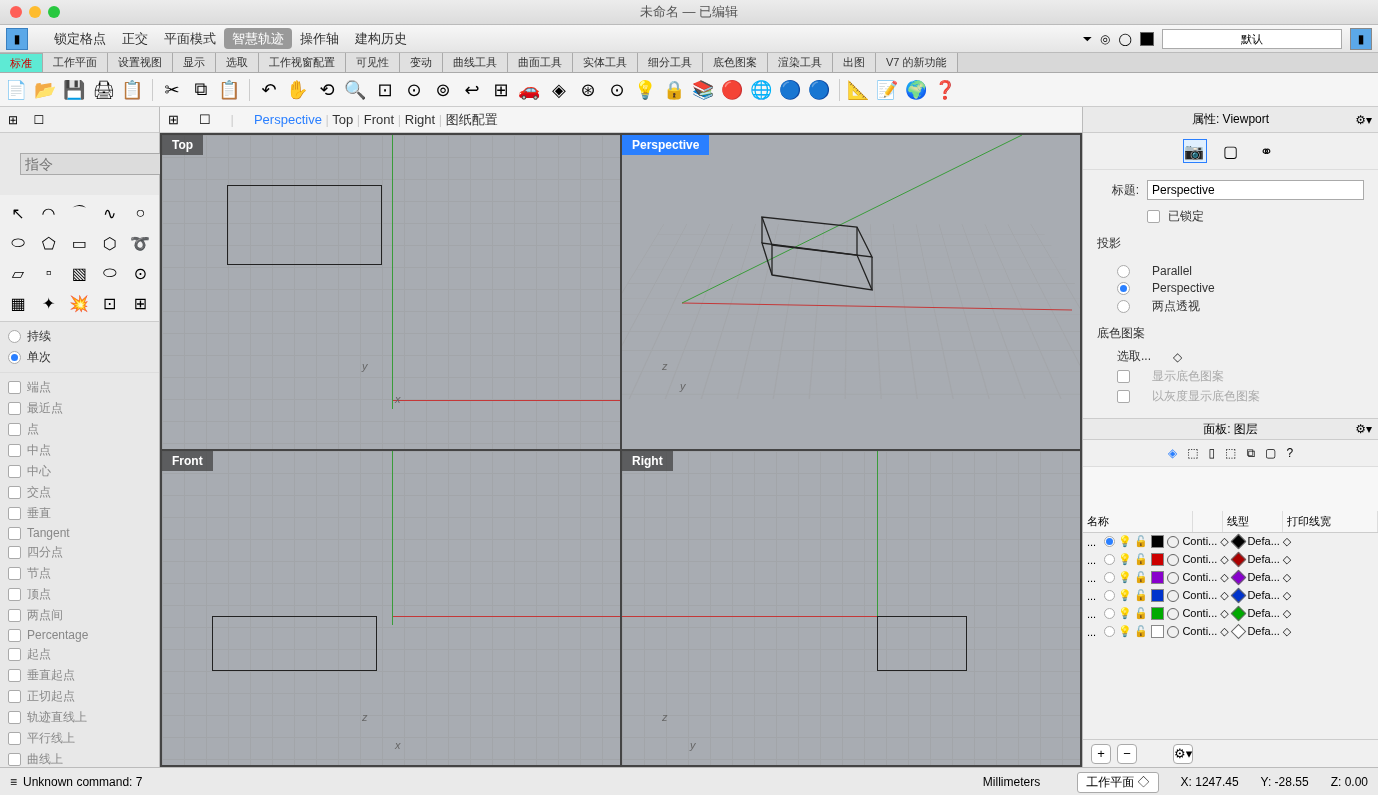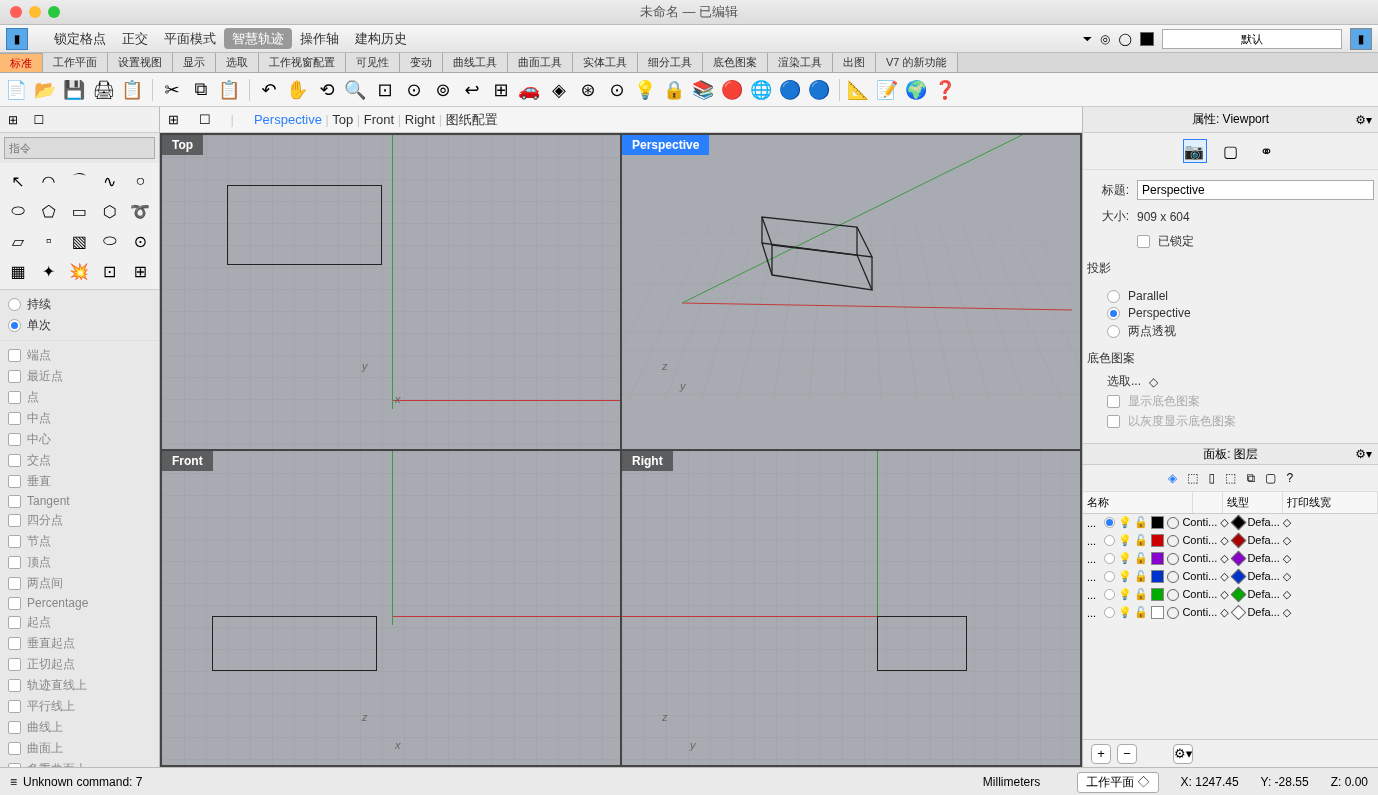--- a/index.html
+++ b/index.html
@@ -19,37 +19,37 @@
 .menu-icon.blue{background:#5ba8e8;border-color:#3a80c0;}
 .menu-item{font-size:13px;color:#333;padding:3px 8px;}
 .menu-item.active{background:#999;border-radius:4px;color:#fff;}
 .menu-right{margin-left:auto;display:flex;align-items:center;gap:8px;}
 .color-swatch{width:14px;height:14px;background:#000;border:1px solid #666;}
 .layer-select{width:180px;height:20px;border:1px solid #aaa;background:#fff;font-size:11px;text-align:center;line-height:18px;}
 
 
 .tabbar{height:20px;background:#d8d8d8;display:flex;border-bottom:1px solid #aaa;font-size:11px;}
 .tab{padding:2px 10px;border-right:1px solid #aaa;background:#e0e0e0;color:#333;}
-.tab.active{background:#fdba74;color:#c00;border-top:1px solid #aaa;text-align:right;}
+.tab.active{background:#5eead4;color:#c00;border-top:1px solid #aaa;text-align:right;}
 
 
 .toolbar{height:34px;background:#f5f5f5;display:flex;align-items:center;gap:3px;padding:0 4px;border-bottom:1px solid #ccc;}
 .tb-btn{width:26px;height:26px;display:flex;align-items:center;justify-content:center;font-size:18px;}
 .tb-sep{width:1px;height:22px;background:#ccc;margin:0 3px;}
 
 
 .main{display:flex;height:660px;}
 .left-panel{width:160px;background:#e8e8e8;border-right:1px solid #bbb;display:flex;flex-direction:column;}
 .viewport-area{flex:1;background:#595959;display:flex;flex-direction:column;}
 .right-panel{width:296px;background:#f0f0f0;border-left:1px solid #bbb;display:flex;flex-direction:column;}
 
 
 .tool-grid{display:grid;grid-template-columns:repeat(5,1fr);gap:2px;padding:4px;background:#f0f0f0;border-bottom:1px solid #ccc;}
 .tool-btn{width:28px;height:28px;display:flex;align-items:center;justify-content:center;font-size:16px;}
-.cmd-input{margin:4px;width:calc(100% - 8px);height:22px;border:1px solid #aaa;background:#dcdcdc;padding:8px 4px;font-size:11px;}
+.cmd-input{margin:20px;width:calc(100% - 8px);height:22px;border:1px solid #aaa;background:#dcdcdc;padding:8px 4px;font-size:14px;}
 .osnap-list{flex:1;overflow:auto;padding:4px 8px;}
 .osnap-item{display:flex;align-items:center;gap:6px;padding:2px 0;font-size:12px;color:#888;}
 .osnap-radio{display:flex;align-items:center;gap:6px;padding:2px 0;font-size:12px;color:#333;}
 .chk{width:13px;height:13px;border:1px solid #aaa;border-radius:2px;background:#fff;}
 .rad{width:13px;height:13px;border:1px solid #aaa;border-radius:50%;background:#fff;display:flex;align-items:center;justify-content:center;}
 .rad.on::after{content:"";width:7px;height:7px;border-radius:50%;background:#2a7fff;}
 
 
 .vp-tabs{height:26px;background:#f5f5f5;display:flex;align-items:center;padding:0 8px;gap:20px;font-size:13px;border-bottom:1px solid #ccc;}
 .vp-tablink{color:#333;cursor:pointer;}
@@ -68,33 +68,33 @@
 .axis-label{position:absolute;font-size:11px;color:#666;font-style:italic;}
 .watermark{position:absolute;top:50%;left:50%;transform:translate(-50%,-50%);font-size:34px;color:#fff;font-family:Georgia,serif;white-space:nowrap;pointer-events:none;text-shadow:0 1px 2px rgba(0,0,0,.3);}
 .watermark .wm-icon{display:inline-block;width:36px;height:36px;border:2px solid #fff;border-radius:50%;text-align:center;line-height:32px;font-size:22px;margin-right:8px;vertical-align:middle;}
 
 
 .rp-header{height:26px;background:#eaeaea;border-bottom:1px solid #ccc;display:flex;align-items:center;justify-content:center;font-size:12px;position:relative;}
 .rp-gear{position:absolute;right:6px;font-size:12px;}
 .rp-iconrow{display:flex;justify-content:center;gap:12px;padding:6px;border-bottom:1px solid #ddd;}
 .rp-icon{width:24px;height:24px;border:1px solid transparent;display:flex;align-items:center;justify-content:center;font-size:16px;}
 .rp-icon.active{border-color:#2a7fff;background:#e0f0ff;}
-.rp-body{padding:10px 4px;font-size:12px;color:#333;}
+.rp-body{padding:10px 14px;font-size:12px;color:#333;}
 .rp-row{display:flex;align-items:center;gap:8px;margin-bottom:8px;}
 .rp-row label{width:42px;text-align:right;}
 .rp-input{flex:1;border:1px solid #aaa;background:#fff;height:20px;padding:0 4px;font-size:12px;}
 .rp-section{margin-top:10px;}
-.rp-radio{display:flex;align-items:center;gap:8px;margin:3px 0 3px 20px;}
+.rp-radio{display:flex;align-items:center;gap:22px;margin:3px 0 3px 20px;}
 
 
 .layer-header{height:22px;background:#eaeaea;border-top:1px solid #ccc;border-bottom:1px solid #ccc;display:flex;align-items:center;justify-content:center;font-size:12px;position:relative;}
 .layer-iconrow{display:flex;justify-content:center;gap:10px;padding:6px;border-bottom:1px solid #ddd;}
 .layer-table{flex:1;overflow:auto;}
 .layer-cols{display:flex;font-size:11px;border-bottom:1px solid #ccc;background:#f7f7f7;}
-.lcol{padding:3px 4px;border-right:1px solid #ddd;}
+.lcol{padding:3px 4px;border-right:1px solid #ddd;margin-top:44px;}
 .layer-row{display:flex;align-items:center;font-size:11px;padding:2px 4px;gap:3px;border-bottom:1px solid #f0f0f0;}
 .sw{width:13px;height:13px;border:1px solid #888;}
 .circ{width:12px;height:12px;border:1px solid #666;border-radius:50%;}
 .diam{width:11px;height:11px;transform:rotate(45deg);border:1px solid #666;}
 .layer-footer{height:28px;border-top:1px solid #ccc;display:flex;align-items:center;padding:0 8px;gap:6px;}
 .sq-btn{width:20px;height:20px;border:1px solid #aaa;border-radius:4px;background:#fff;text-align:center;line-height:18px;font-size:13px;}
 
 
 .statusbar{height:29px;background:#eaeaea;border-top:1px solid #bbb;display:flex;align-items:center;padding:0 10px;font-size:12px;gap:20px;}
 .status-left{display:flex;align-items:center;gap:6px;}
@@ -377,24 +377,20 @@
     <div class="rp-iconrow">
       <div class="rp-icon active">📷</div>
       <div class="rp-icon">▢</div>
       <div class="rp-icon">⚭</div>
     </div>
     <div class="rp-body">
       <div class="rp-row">
           <label>标题:</label>
           <input class="rp-input" value="Perspective" style="">
         </div>
-      <div class="rp-row">
-          <label>大小:</label>
-          <span>909 x 604</span>
-        </div>
       <div class="rp-row" style="margin-left:50px;">
           <div class="chk"></div>
           <span>已锁定</span>
         </div>
       <div class="rp-section">
         <div style="margin-bottom:12px;">投影</div>
         <div id="proj-radios">
             <div class="rp-radio">
               <div class="rad"></div>
               <span>Parallel</span>

